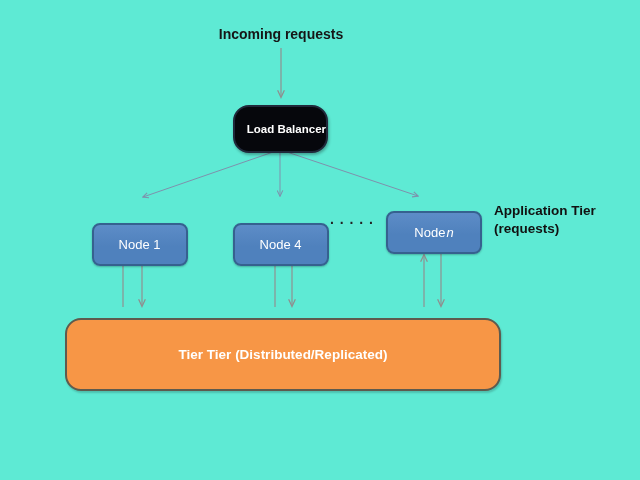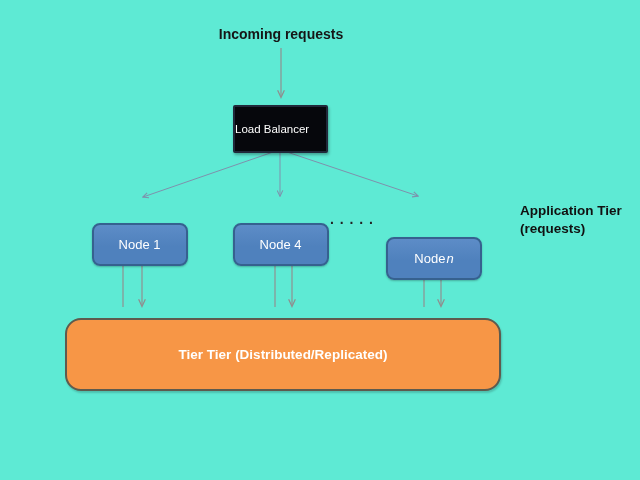--- a/index.html
+++ b/index.html
@@ -6,39 +6,39 @@
   .canvas{
     position:relative;width:640px;height:480px;background:#5eead4;
     font-family:"Liberation Sans",sans-serif;overflow:hidden;
   }
   .arrows{position:absolute;left:0;top:0;width:640px;height:480px;}
   .lbl{position:absolute;color:#161616;font-weight:bold;white-space:nowrap;}
   .incoming{left:281px;top:26px;transform:translateX(-50%);font-size:14px;}
   .lb-box{
     position:absolute;left:233px;top:105px;width:91px;height:44px;
     background:var(--lb-fill,#06070C);border:2px solid var(--lb-border,#20293A);
-    border-radius:2px;display:flex;align-items:center;justify-content:flex-start;
-    color:#fff;font-weight:normal;font-size:11.5px;
+    border-radius:16px;display:flex;align-items:center;justify-content:flex-end;
+    color:#fff;font-weight:bold;font-size:11.5px;
     box-shadow:1px 2px 3px rgba(0,0,0,.30);
   }
   .node{
     position:absolute;width:92px;height:39px;
     background:linear-gradient(180deg,#5d8cc7 0%,var(--node-fill,#4F81BD) 55%);
     border:2px solid var(--node-border,#36618F);border-radius:8px;
     display:flex;align-items:center;justify-content:center;
     color:#fff;font-size:13px;box-shadow:0 1px 2px rgba(0,0,0,.25);margin-top:21px;
   }
   .node .it{font-style:italic;margin-left:1px;}
   .node1{left:92px;top:202px}
   .node2{left:233px;top:202px}
-  .noden{left:386px;top:216px}
+  .noden{left:386px;top:190px}
   .dots{position:absolute;left:330px;top:211px;font-size:14px;font-weight:bold;
         color:#222;letter-spacing:1px;}
   .apptier{position:absolute;left:494px;top:202px;font-size:13.5px;font-weight:bold;
-        line-height:17.5px;color:#111;margin-left:26px;}
+        line-height:17.5px;color:#111;}
   .cache{
     position:absolute;left:65px;top:318px;width:432px;height:69px;
     background:var(--cache-fill,#F79646);border:2px solid var(--cache-border,#5E5B4E);
     border-radius:16px;display:flex;align-items:center;justify-content:center;
     color:#fff;font-weight:bold;font-size:13.5px;
     box-shadow:1px 2px 2px rgba(0,0,0,.18);
   }
 </style>
 </head>
 <body>

